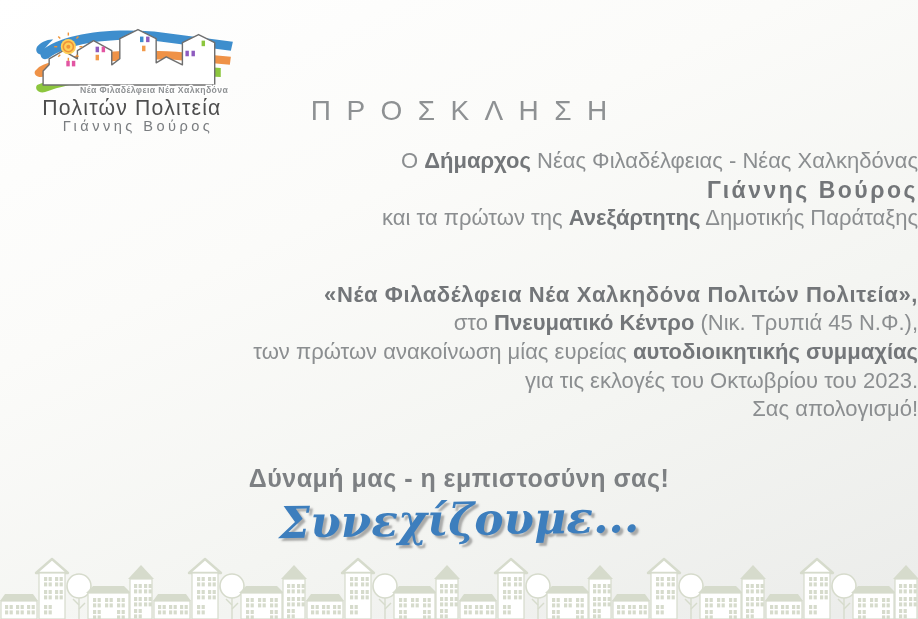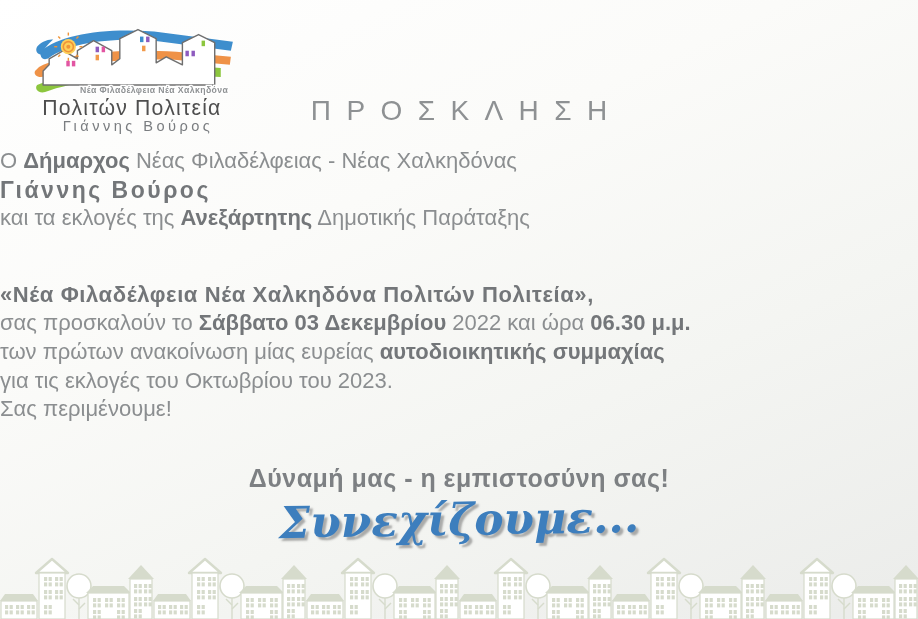--- a/index.html
+++ b/index.html
@@ -13,21 +13,21 @@
   
   .title{
     position:absolute;left:0;right:0;top:84px;margin:11px;
     text-align:center;font-size:28px;font-weight:400;
     letter-spacing:0.55em;text-indent:0.55em;
     color:var(--title-text,#8e9193);
   }
   
   .body-block{
     position:absolute;left:0;right:0;top:147px;
-    text-align:left;font-size:22px;line-height:28.6px;
+    text-align:right;font-size:22px;line-height:28.6px;
     color:var(--body-text,#8b8e90);
   }
   .inv-line .b{font-weight:700;color:var(--bold-text,#737679);}
   .inv-line.name-line{font-size:23px;letter-spacing:2.5px;}
   .inv-line.quote-line{letter-spacing:0.6px;margin-top:48px;}
   
   .slogan{
     position:absolute;left:0;right:0;top:464px;
     text-align:center;font-size:25px;font-weight:700;
     color:var(--slogan-text,#7d8083);letter-spacing:0.5px;
@@ -98,26 +98,26 @@
       <text x="98" y="90" text-anchor="middle" font-size="21" font-weight="400" fill="#4e4e4e" letter-spacing="1.2" font-family="Liberation Sans, sans-serif">Πολιτών Πολιτεία</text>
       <text x="104" y="106" text-anchor="middle" font-size="14.5" font-weight="400" fill="#7a7d80" letter-spacing="3.4" font-family="Liberation Sans, sans-serif">Γιάννης Βούρος</text>
     </svg>
   </div>
 
   <h1 class="title">ΠΡΟΣΚΛΗΣΗ</h1>
 
   <div class="body-block">
       <div class="inv-line"><span>Ο </span><span class="b">Δήμαρχος</span><span> Νέας Φιλαδέλφειας - Νέας Χαλκηδόνας</span></div>
       <div class="inv-line name-line"><span class="b">Γιάννης Βούρος</span></div>
-      <div class="inv-line"><span>και τα εκλογές της </span><span class="b">Ανεξάρτητης</span><span> Δημοτικής Παράταξης</span></div>
+      <div class="inv-line"><span>και τα πρώτων της </span><span class="b">Ανεξάρτητης</span><span> Δημοτικής Παράταξης</span></div>
       <div class="inv-line quote-line"><span class="b">«Νέα Φιλαδέλφεια Νέα Χαλκηδόνα Πολιτών Πολιτεία»,</span></div>
-      <div class="inv-line"><span>σας προσκαλούν το </span><span class="b">Σάββατο 03 Δεκεμβρίου</span><span> 2022 και ώρα </span><span class="b">06.30 μ.μ.</span></div>
+      <div class="inv-line"><span>στο </span><span class="b">Πνευματικό Κέντρο</span><span> (Νικ. Τρυπιά 45 Ν.Φ.),</span></div>
       <div class="inv-line"><span>των πρώτων ανακοίνωση μίας ευρείας </span><span class="b">αυτοδιοικητικής συμμαχίας</span></div>
       <div class="inv-line"><span>για τις εκλογές του Οκτωβρίου του 2023.</span></div>
-      <div class="inv-line"><span>Σας περιμένουμε!</span></div>
+      <div class="inv-line"><span>Σας απολογισμό!</span></div>
     </div>
 
   <div class="slogan">Δύναμή μας - η εμπιστοσύνη σας!</div>
   <div class="script">Συνεχίζουμε...</div>
 
   <svg class="houses" viewBox="0 0 918 62">
     <defs>
       <g id="w4" class="sage-f">
         <rect x="0" y="0" width="3.2" height="4"></rect>
           <rect x="4.6" y="0" width="3.2" height="4"></rect>

